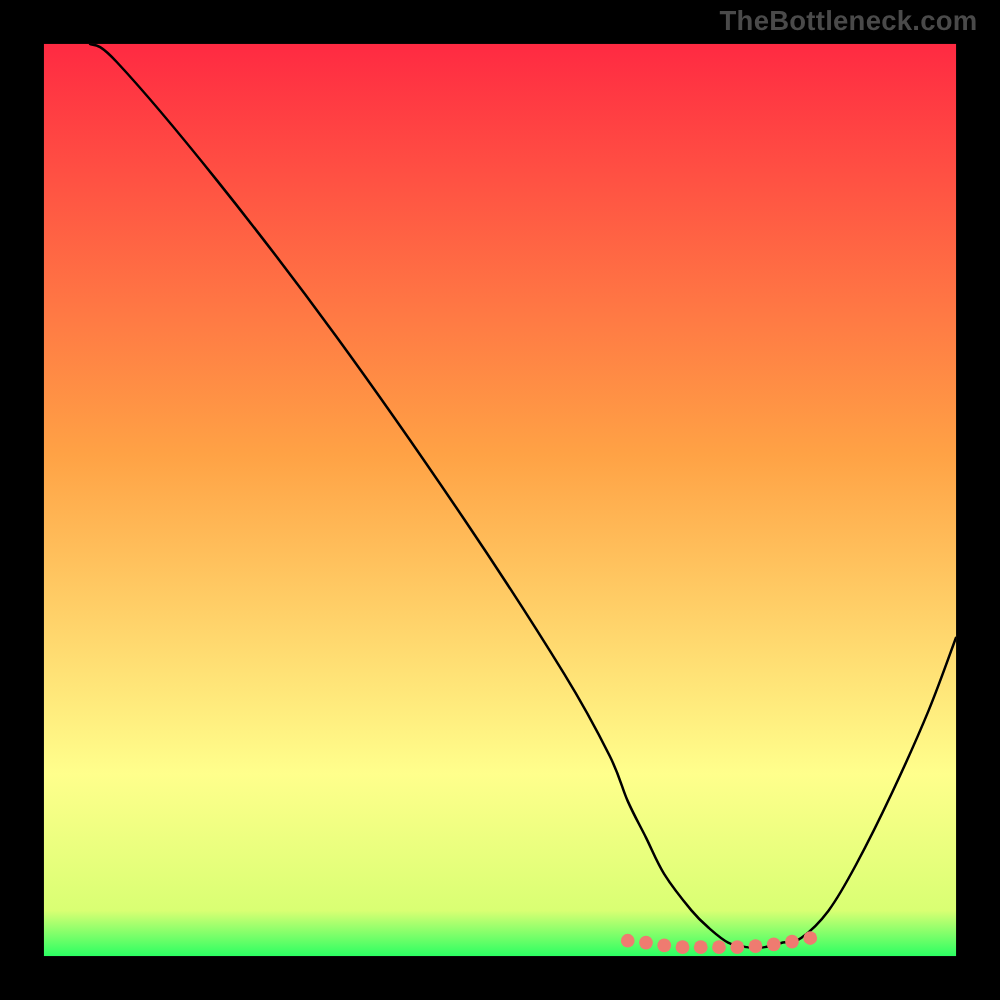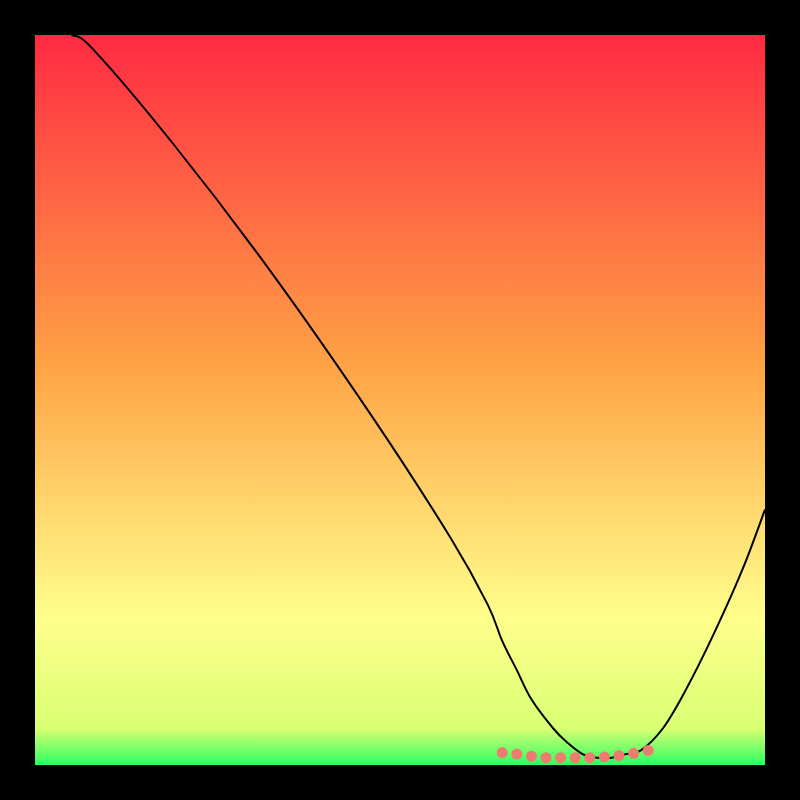--- a/index.html
+++ b/index.html
@@ -35,20 +35,21 @@
     height: 730px;
   }
   svg {
     display: block;
   }
 </style>
 </head>
 <body>
 
 <div class="frame">
+  <div class="watermark">TheBottleneck.com</div>
 
   <div class="plot">
     <svg id="chart-svg" width="730" height="730" viewBox="0 0 730 730">
       <defs>
         <linearGradient id="bg-grad" x1="0" y1="0" x2="0" y2="1">
             <stop offset="0%" stop-color="#ff2a42"></stop>
             <stop offset="45%" stop-color="#ffa245"></stop>
             <stop offset="80%" stop-color="#ffff8c"></stop>
             <stop offset="95%" stop-color="#d9ff73"></stop>
             <stop offset="100%" stop-color="#2bff62"></stop>

